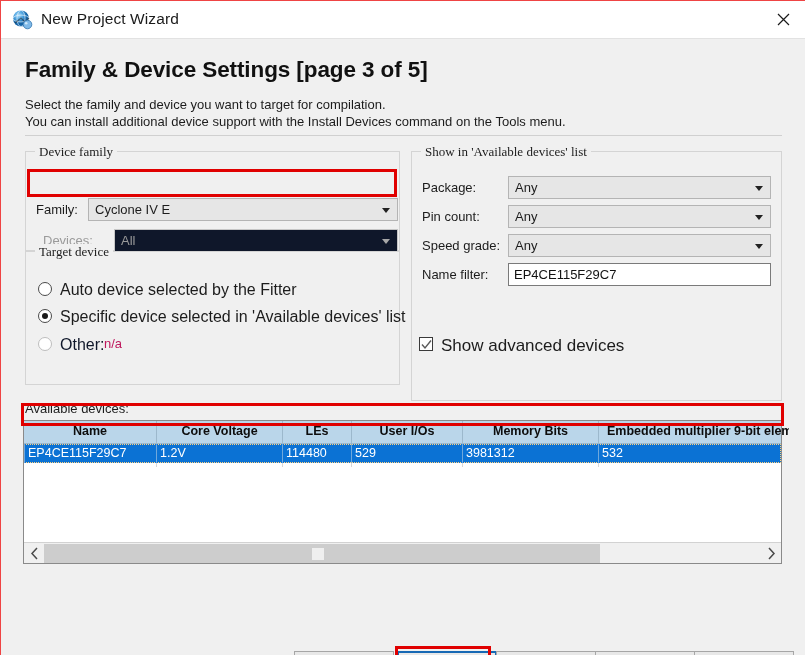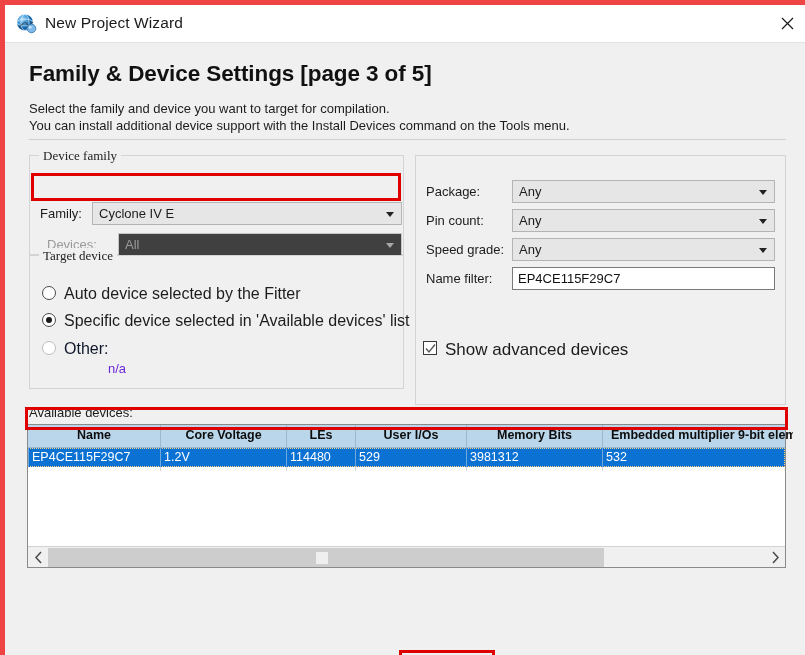--- a/index.html
+++ b/index.html
@@ -8,21 +8,21 @@
     width: 805px; height: 655px;
     overflow: hidden;
     background: #ffffff;
     font-family: "Liberation Sans", sans-serif;
   }
 
   #dialog {
     position: relative;
     width: 805px; height: 655px;
     background: #f0f0f0;
-    border: 5px solid #ef4444;
+    border: 1px solid #ef4444;
   }
 
   
   #titlebar {
     position: absolute; left: 0; top: 0;
     width: 805px; height: 38px;
     background: #ffffff;
     border-bottom: 1px solid #e2e2e2;
   }
   #title-icon {
@@ -107,21 +107,21 @@
     position: absolute; left: 6px; top: 3px;
     white-space: nowrap;
   }
   .combo .arrow {
     position: absolute; right: 7px; top: 9px;
     width: 0; height: 0;
     border-left: 4.5px solid transparent;
     border-right: 4.5px solid transparent;
     border-top: 5px solid #222;
   }
-  .combo.disabled { background: #404040; border-color: #c6c6c6; }
+  .combo.disabled { background: #0f172a; border-color: #c6c6c6; }
   .combo.disabled .val { color: #9a9a9a; }
   .combo.disabled .arrow { border-top-color: #a8a8a8; }
 
   .textinput {
     position: absolute;
     background: #ffffff;
     border: 1px solid #7a7a7a;
     height: 23px;
     font-size: 13px; color: #111;
   }
@@ -138,21 +138,21 @@
     content: ""; position: absolute;
     left: 2.7px; top: 2.7px; width: 6px; height: 6px;
     border-radius: 50%; background: #1a1a1a;
   }
   .radio.disabled { border-color: #bdbdbd; }
   .radio-label {
     position: absolute; left: 22px; top: 0;
     font-size: 16px; color: #1c1c1c; white-space: nowrap;
   }
   .radio-label.disabled { color: #0f172a; }
-  .radio-extra { position: absolute; top: 0; font-size: 13px; color: #6d28d9; white-space: nowrap; margin-top: 21px; }
+  .radio-extra { position: absolute; top: 0; font-size: 13px; color: #be185d; white-space: nowrap; }
 
   
   #chk-row { position: absolute; left: 418px; top: 297px; height: 18px; cursor: default; }
   #chk-box {
     position: absolute; left: 0; top: 1px;
     width: 14px; height: 14px;
     border: 1.3px solid #3a3a3a; background: #fff;
   }
   #chk-box svg { position: absolute; left: 1px; top: 1px; }
   #chk-label {
@@ -328,20 +328,21 @@
       </div>
 
       <div class="radio-row" style="left:12px; top:84px;">
         <span class="radio disabled"></span>
         <span class="radio-label disabled">Other:</span>
         <span class="radio-extra" style="left:66px;">n/a</span>
       </div>
     </div>
 
     <div class="groupbox" id="grp-show-list">
+      <div class="group-legend">Show in 'Available devices' list</div>
 
       <div class="field-label" style="left:10px; top:28px;">Package:</div>
       <div class="combo" style="left:96px; top:24px; width:263px;">
         <span class="val">Any</span>
         <span class="arrow"></span>
       </div>
 
       <div class="field-label" style="left:10px; top:57px;">Pin count:</div>
       <div class="combo" style="left:96px; top:53px; width:263px;">
         <span class="val">Any</span>

